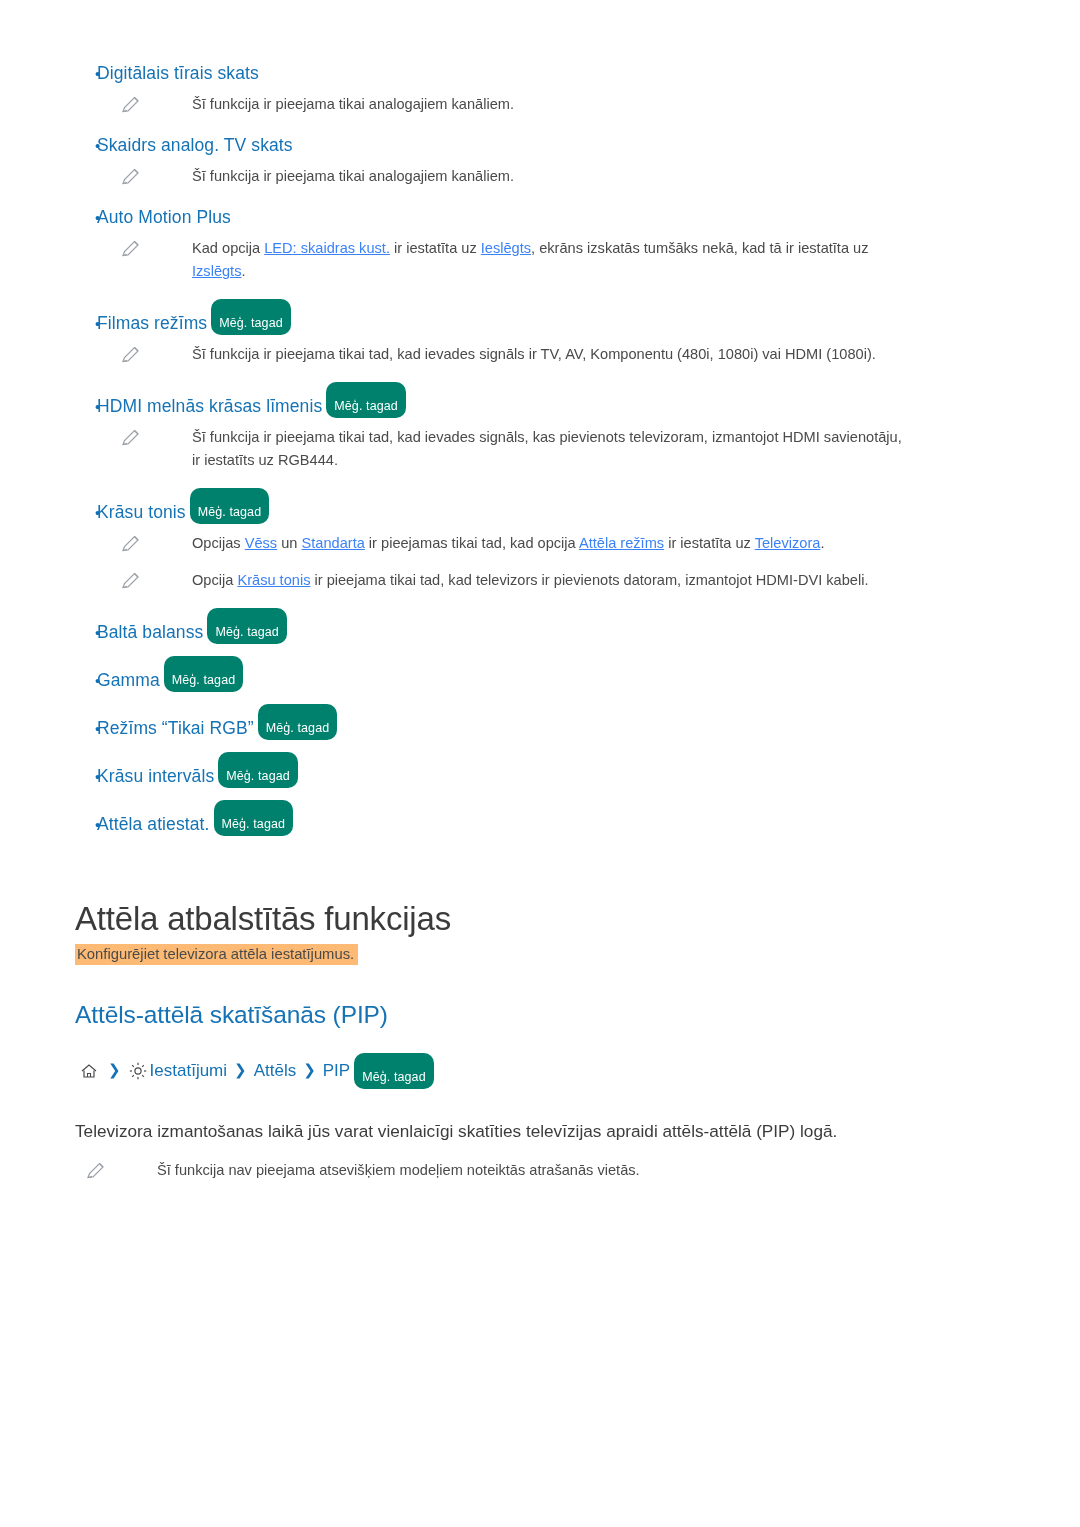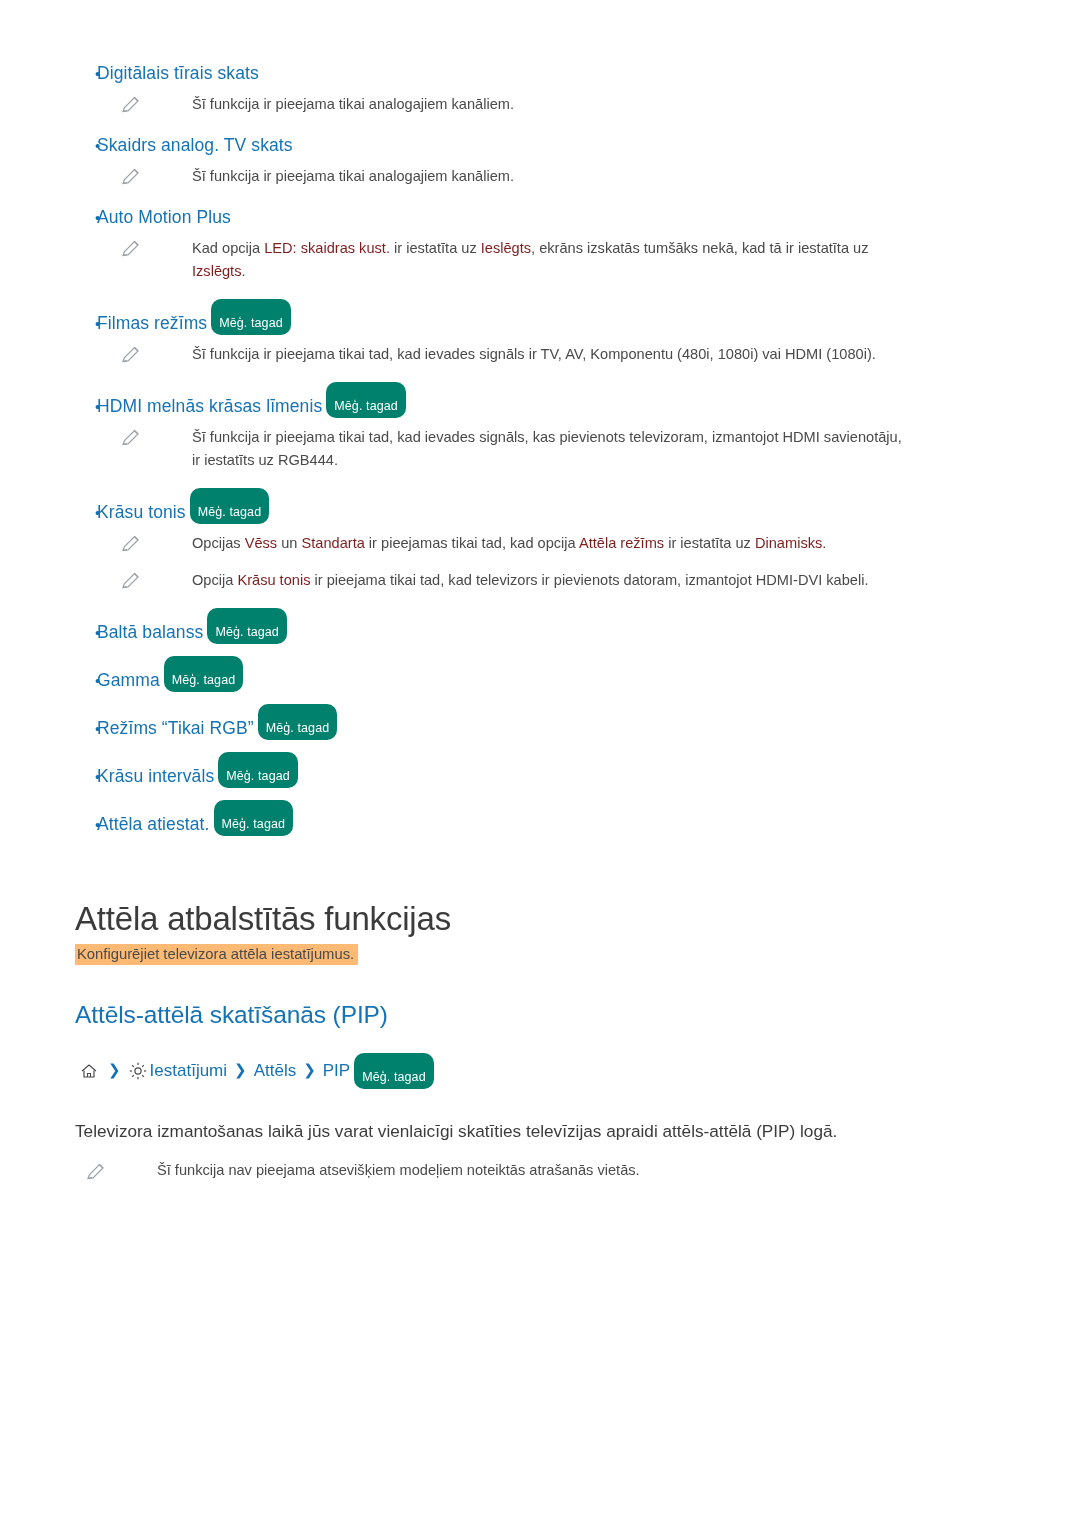--- a/index.html
+++ b/index.html
@@ -68,21 +68,22 @@
     top: 2px;
   }
   .pencil svg { display: block; }
   .note-text {
     font-size: 14.6px;
     line-height: 23px;
     color: #4a4a4a;
     max-width: 875px;
   }
   .note-text .kw {
-    color: #7f1d1d;
+    color: #3b82f6;
+    text-decoration: underline;
   }
   .gap-s { margin-bottom: 10px; }
 
   
   .badge {
     display: inline-block;
     background: #00816d;
     color: #ffffff;
     font-size: 12.5px;
     line-height: 1;
@@ -143,21 +144,21 @@
   .breadcrumb .bc-item { white-space: nowrap; }
 
   .body-para {
     font-size: 17.2px;
     line-height: 28px;
     color: #3c3c3c;
     margin: 0 0 14px 0;
     max-width: 930px;
   }
 
-  .note-row.flush { padding-left: 10px; align-items: flex-end; }
+  .note-row.flush { padding-left: 10px; }
 </style>
 </head>
 <body>
 
 <div class="page">
  <div class="content">
 
   
   <div class="bullet-row">
     <span class="bullet-dot"></span>
@@ -246,21 +247,21 @@
     <span class="bullet-text"><span>Krāsu tonis</span><span class="badge">Mēģ. tagad</span></span>
   </div>
   <div class="note-row tight">
     <span class="pencil">
       <svg width="24" height="20" viewBox="0 0 24 20">
             <path d="M3 16.5 L4.5 12.5 L14.5 2.5 L18 6 L8 16 Z" fill="none" stroke="#9aa0a6" stroke-width="1.2"></path>
             <path d="M14.5 2.5 L18 6" fill="none" stroke="#9aa0a6" stroke-width="1.2"></path>
             <path d="M3 16.5 L7.2 15.2" fill="none" stroke="#9aa0a6" stroke-width="1.2"></path>
           </svg>
     </span>
-    <span class="note-text"><span>Opcijas </span><span class="kw">Vēss</span><span> un </span><span class="kw">Standarta</span><span> ir pieejamas tikai tad, kad opcija </span><span class="kw">Attēla režīms</span><span> ir iestatīta uz </span><span class="kw">Dinamisks</span><span>.</span></span>
+    <span class="note-text"><span>Opcijas </span><span class="kw">Vēss</span><span> un </span><span class="kw">Standarta</span><span> ir pieejamas tikai tad, kad opcija </span><span class="kw">Attēla režīms</span><span> ir iestatīta uz </span><span class="kw">Televizora</span><span>.</span></span>
   </div>
   <div class="note-row">
     <span class="pencil">
       <svg width="24" height="20" viewBox="0 0 24 20">
             <path d="M3 16.5 L4.5 12.5 L14.5 2.5 L18 6 L8 16 Z" fill="none" stroke="#9aa0a6" stroke-width="1.2"></path>
             <path d="M14.5 2.5 L18 6" fill="none" stroke="#9aa0a6" stroke-width="1.2"></path>
             <path d="M3 16.5 L7.2 15.2" fill="none" stroke="#9aa0a6" stroke-width="1.2"></path>
           </svg>
     </span>
     <span class="note-text"><span>Opcija </span><span class="kw">Krāsu tonis</span><span> ir pieejama tikai tad, kad televizors ir pievienots datoram, izmantojot HDMI-DVI kabeli.</span></span>

